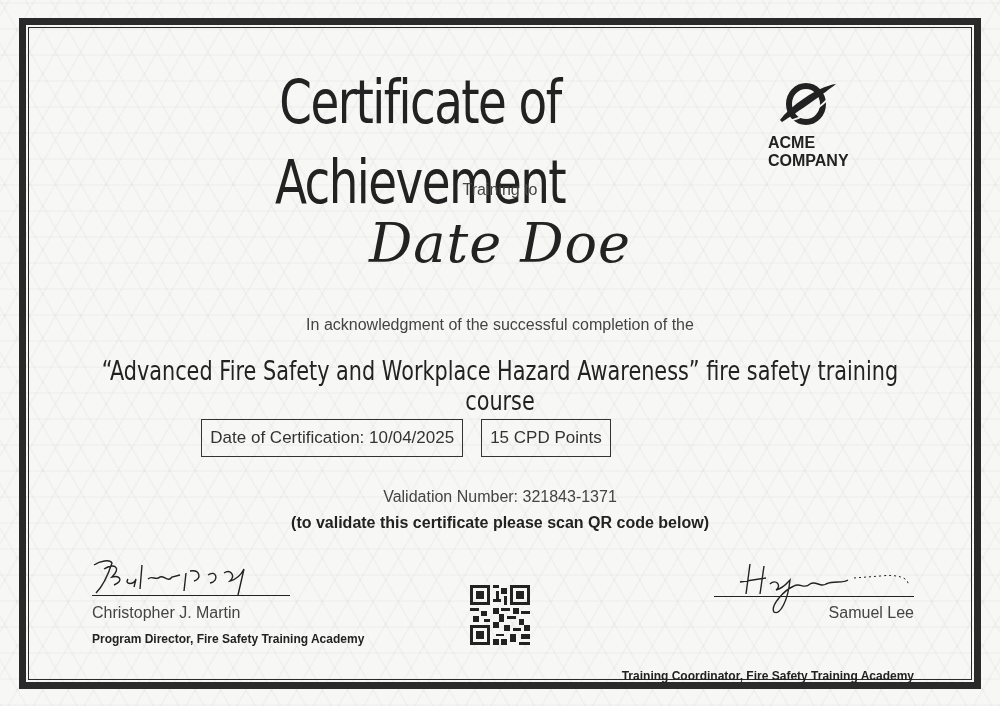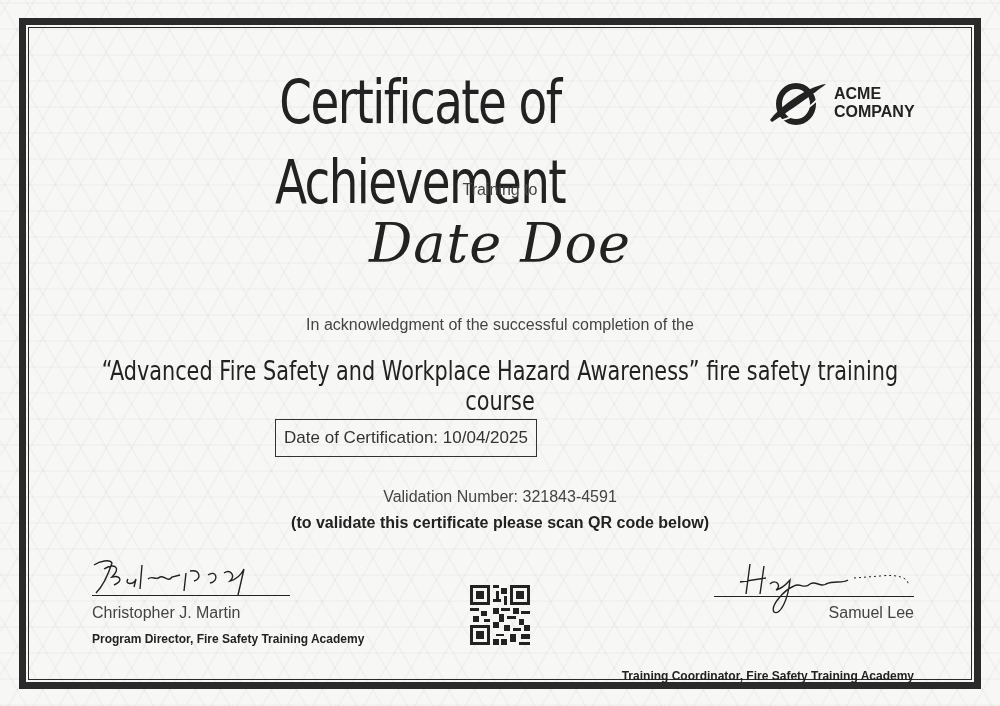--- a/index.html
+++ b/index.html
@@ -22,21 +22,21 @@
     .frame-inner {
       position:absolute; left:28px; top:27px; width:944px; height:653px;
       box-sizing:border-box; border:1.5px solid #2a2a2a;
     }
     .title {
       position:absolute; left:110px; top:62px; width:620px; text-align:center;
       font-family:"DejaVu Sans", sans-serif; font-size:60px; letter-spacing:-2px;
       color:#222; transform:scaleX(0.78); transform-origin:center; line-height:80px;
       font-weight:normal;
     }
-    .logo { position:absolute; left:768px; top:78px; display:flex; align-items:center; gap:6px; }
+    .logo { position:absolute; left:768px; top:78px; display:flex; align-items:center; gap:6px;flex-direction:column; }
     .logo-text { font-family:"Liberation Sans", sans-serif; font-weight:bold; font-size:16px; line-height:18px; color:#222; }
     .center { position:absolute; left:0; width:1000px; text-align:center; }
     .awarded { top:181px; font-size:16px; color:#444; }
     .recipient { top:212px; font-family:"DejaVu Serif", serif; font-style:italic; font-size:54px; color:#222; letter-spacing:1px; }
     .ack { top:316px; font-size:16px; color:#444; }
     .course {
       top:356px; font-family:"DejaVu Sans", sans-serif; font-size:26px; color:#222;
       transform:scaleX(0.8); transform-origin:center;
     }
     .boxes { position:absolute; top:419px; left:0; width:812px; display:flex; justify-content:center; gap:18px; }
@@ -69,23 +69,24 @@
   </div>
 </div>
 
 <div class="center awarded">Training to</div>
 <div class="center recipient">Date Doe</div>
 <div class="center ack">In acknowledgment of the successful completion of the</div>
 <div class="center course">“Advanced Fire Safety and Workplace Hazard Awareness” fire safety training course</div>
 
 <div class="boxes">
   <div class="box">Date of Certification: 10/04/2025</div>
+  <div class="box">15 CPD Points</div>
 </div>
 
-<div class="center validation">Validation Number: 321843-4591</div>
+<div class="center validation">Validation Number: 321843-1371</div>
 <div class="center validate-note">(to validate this certificate please scan QR code below)</div>
 
 <svg style="position:absolute;left:90px;top:555px;" width="170" height="45" viewBox="0 0 170 45">
   <path d="M4 10 C 10 6, 20 4, 22 8 C 18 20, 12 32, 6 38 M14 14 C 24 8, 32 12, 22 22 C 30 20, 34 26, 24 30 M38 24 C 34 30, 44 30, 46 24 L 44 32 M52 10 L 50 34 M58 24 C 62 20, 66 26, 70 22 C 74 20, 78 28, 82 22 L 90 20 M96 18 L 94 36 M100 16 C 110 14, 112 24, 104 26 M118 20 C 126 14, 130 26, 120 28 M134 18 C 140 14, 146 20, 140 26 C 148 24, 152 18, 154 14 L 148 40" fill="none" stroke="#222" stroke-width="1.4"></path>
 </svg>
 <div class="sig-line" style="left:92px;top:595px;width:198px;"></div>
 <div class="sig-name" style="left:92px;top:604px;">Christopher J. Martin</div>
 <div class="sig-title" style="left:92px;top:632px;">Program Director, Fire Safety Training Academy</div>
 
 <svg class="qr" viewBox="0 0 21 21" shape-rendering="crispEdges">

